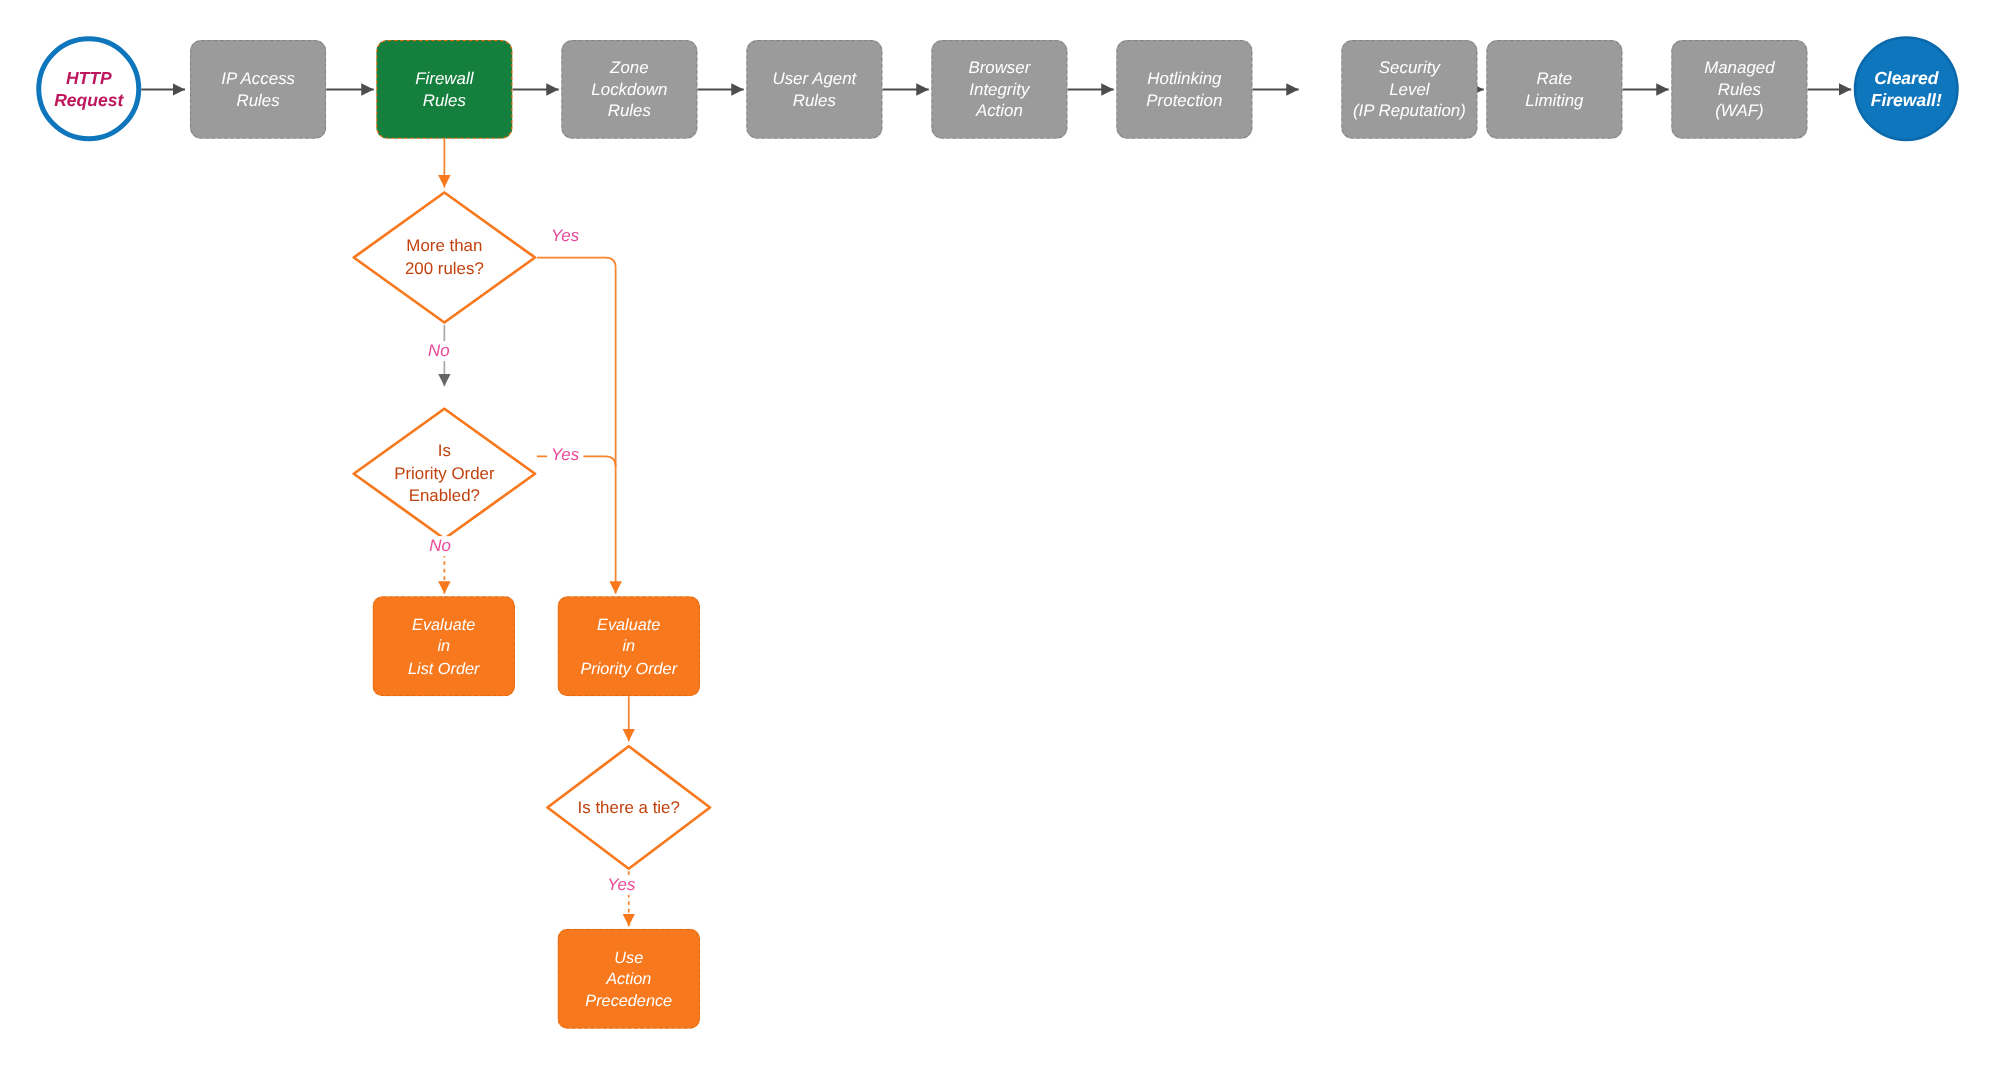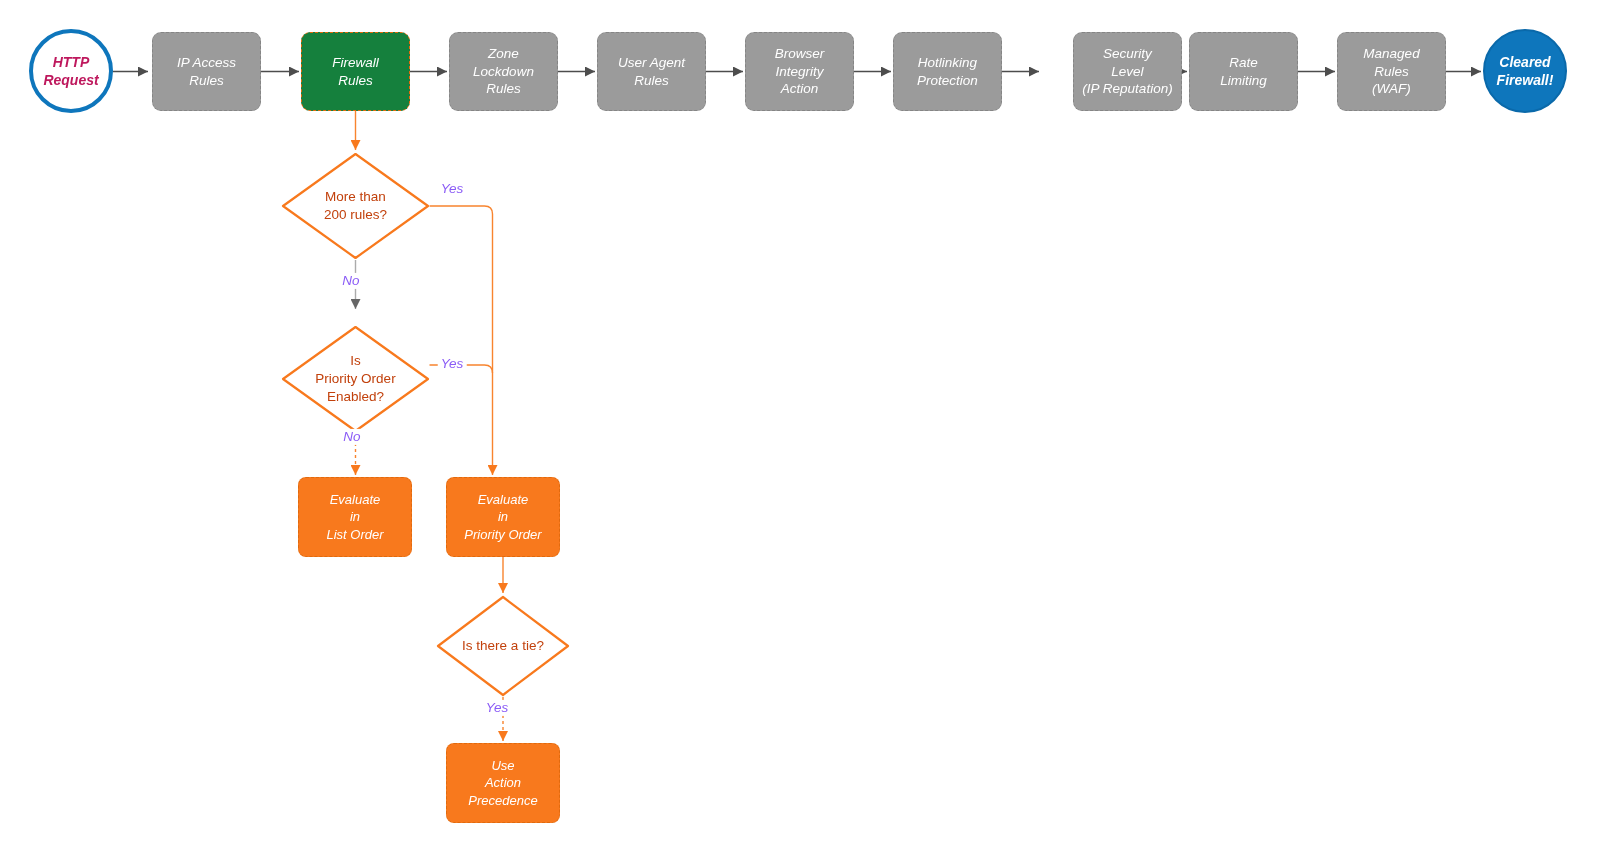--- a/index.html
+++ b/index.html
@@ -39,21 +39,21 @@
   .diamond { position: absolute; }
   .diamond svg { position: absolute; left: 0; top: 0; }
   .diamond .dlbl {
     position: absolute; inset: 0; display: flex; align-items: center; justify-content: center;
     text-align: center; color: #c2410c; font-size: 13.5px; line-height: 1.35; white-space: pre-line;
   }
 
   
   .edge-label {
     position: absolute; transform: translate(-50%, -50%);
-    font-style: italic; font-size: 13.5px; color: #8b5cf6;
+    font-style: italic; font-size: 13.5px; color: #ec4899;
     background: #ffffff; padding: 0 3px; line-height: 1.2;
   }
 </style>
 </head>
 <body>
 
 <div class="canvas">
 
   <svg class="wires" width="1600" height="858" viewBox="0 0 1600 858">
     <defs>

